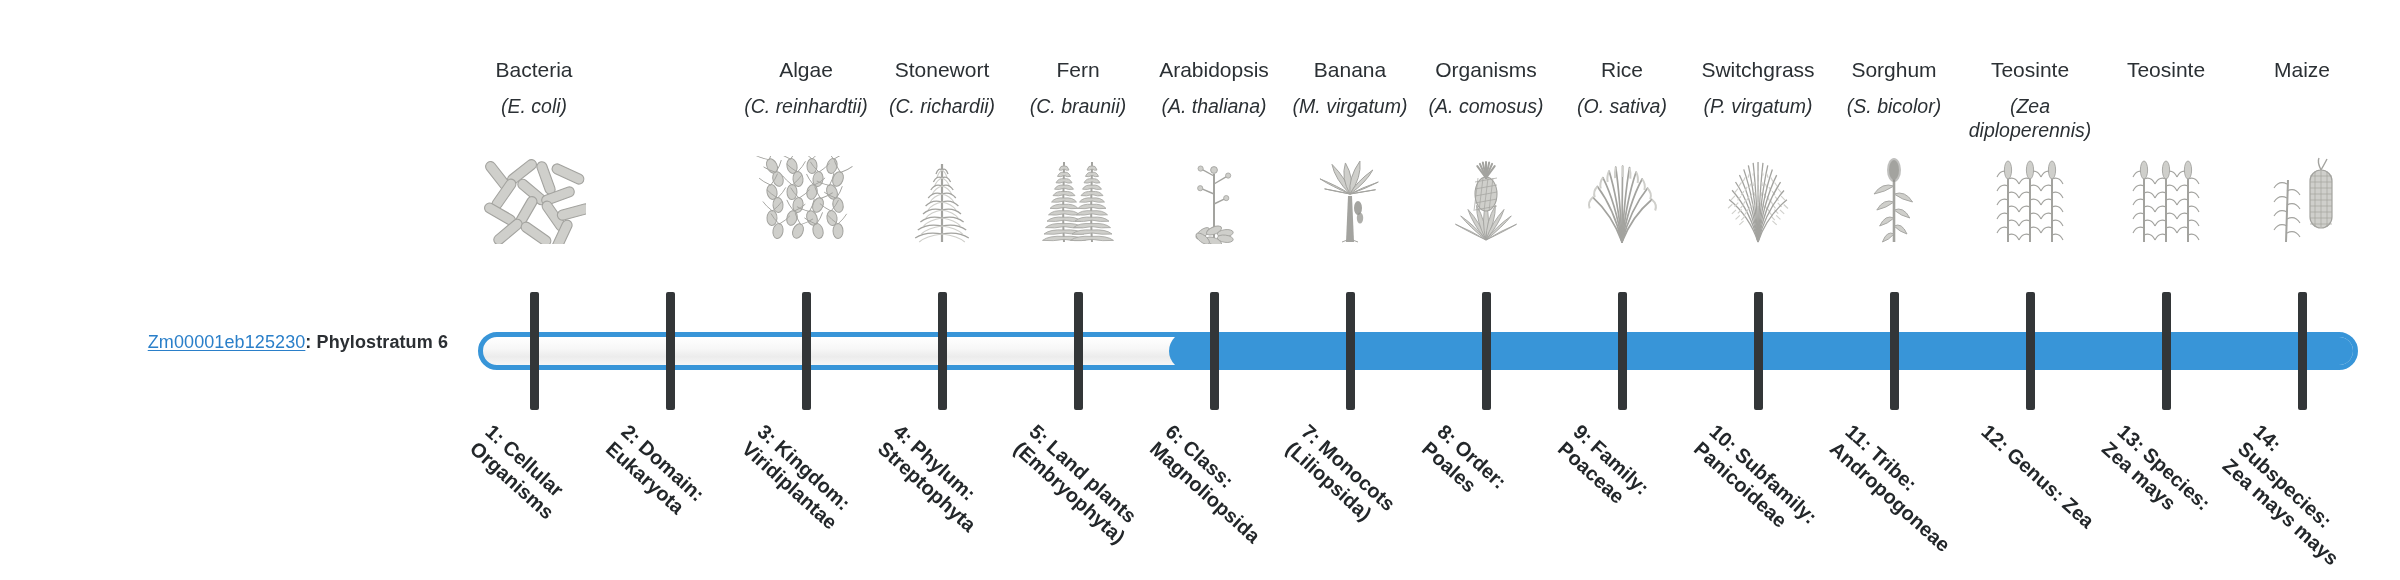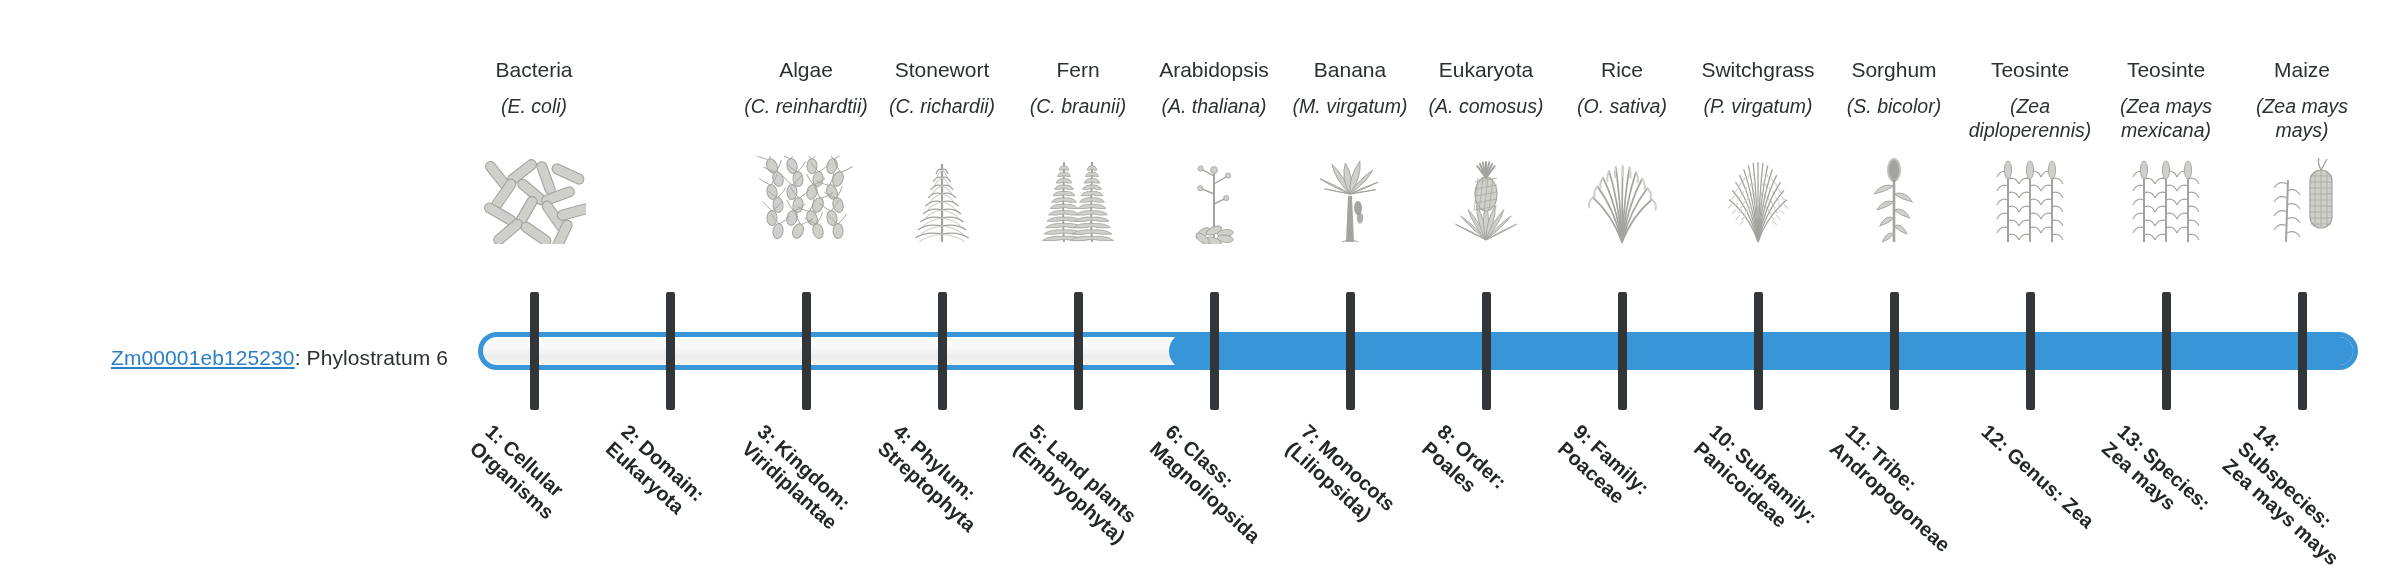--- a/index.html
+++ b/index.html
@@ -22,35 +22,35 @@
   }
 
   
   .row-label {
     position: absolute;
     left: 0px;
     top: 332px;
     width: 460px;
     height: 38px;
     display: flex;
-    align-items: flex-end;
+    align-items: flex-start;
     justify-content: flex-end;
     padding-right: 12px;
     box-sizing: border-box;
-    font-size: 21px;
+    font-size: 18px;
     white-space: nowrap;
     letter-spacing: .1px;
   }
   .gene-link {
     color: #2a7fc9;
     text-decoration: underline;
     text-underline-offset: 2px;
     cursor: pointer;
   }
-  .row-label .suffix { color: #2b2f33; }
+  .row-label .suffix { color: #2b2f33; font-weight: bold; }
 
   
   .columns {
     position: absolute;
     left: 466px;
     top: 0px;
     width: 1906px;
     height: 580px;
   }
   .col {
@@ -500,21 +500,21 @@
             <path d="M52 38 Q 69.00711109499092 32.01080293070884 80.31990918692063 26.021605861417683 Q 63.312798091929714 32.01080293070884 52 38 Z" fill="#cfcfcb" stroke="#a3a39f" stroke-width="1"></path>
             <path d="M52 38 Q 40.73946302618484 35.43229061840067 26.568162380921056 32.86458123680134 Q 37.82869935473621 35.43229061840067 52 38 Z" fill="#cfcfcb" stroke="#a3a39f" stroke-width="1"></path>
             <path d="M52 38 Q 66.0180380328272 35.85544500581341 77.60500157831741 33.710890011626816 Q 63.586963545490185 35.85544500581341 52 38 Z" fill="#cfcfcb" stroke="#a3a39f" stroke-width="1"></path>
             <ellipse cx="60" cy="52" rx="4" ry="7" fill="#8d8d88" opacity=".8"></ellipse>
             <ellipse cx="62" cy="62" rx="3.2" ry="5.5" fill="#8d8d88" opacity=".7"></ellipse>
             <path d="M44 86 q 8 -4 16 0" stroke="#a3a39f" stroke-width="1" fill="none"></path>
           </svg>
         </div>
       </div>
       <div class="col" style="left: 952px;">
-        <div class="common">Eukaryota</div>
+        <div class="common">Organisms</div>
         <div class="sci">(A. comosus)</div>
         <div class="organism">
           <svg viewBox="0 0 104 88">
             <path d="M52 84 Q 38.01356290056038 75.23257706421845 21.44100242582832 68.21863871559322
                Q 33.629851432669604 75.23257706421845 52 84 Z" fill="#cfcfcb" stroke="#a3a39f" stroke-width="0.9"></path>
             <path d="M52 84 Q 41.9690461732012 70.61738787282283 26.733075933768596 59.9112981710811
                Q 35.277740109612616 70.61738787282283 52 84 Z" fill="#cfcfcb" stroke="#a3a39f" stroke-width="0.9"></path>
             <path d="M52 84 Q 46.70169372458444 67.03903807687148 33.982745016071036 53.470268538368664
                Q 38.22121276302018 67.03903807687148 52 84 Z" fill="#cfcfcb" stroke="#a3a39f" stroke-width="0.9"></path>
             <path d="M52 84 Q 51.84483607498561 64.77476608123362 42.62832990222203 49.39457894622052
@@ -719,21 +719,20 @@
             <path d="M74 58 q -7 -3 -11 5" fill="none" stroke="#a3a39f" stroke-width="1.1"></path>
             <path d="M74 65 q 7 -3 11 5" fill="none" stroke="#a3a39f" stroke-width="1.1"></path>
             <path d="M74 72 q -7 -3 -11 5" fill="none" stroke="#a3a39f" stroke-width="1.1"></path>
             <path d="M74 79 q 7 -3 11 5" fill="none" stroke="#a3a39f" stroke-width="1.1"></path>
             <ellipse cx="74" cy="14" rx="3.6" ry="9" fill="#cfcfcb" stroke="#a3a39f" stroke-width="0.9"></ellipse>
           </svg>
         </div>
       </div>
       <div class="col" style="left: 1632px;">
         <div class="common">Teosinte</div>
-        <div class="sci">(Zea mays mexicana)</div>
         <div class="organism">
           <svg viewBox="0 0 104 88">
             <path d="M30 86 L30 10" stroke="#a3a39f" stroke-width="2" fill="none"></path>
             <path d="M30 16 q -7 -3 -11 5" fill="none" stroke="#a3a39f" stroke-width="1.1"></path>
             <path d="M30 23 q 7 -3 11 5" fill="none" stroke="#a3a39f" stroke-width="1.1"></path>
             <path d="M30 30 q -7 -3 -11 5" fill="none" stroke="#a3a39f" stroke-width="1.1"></path>
             <path d="M30 37 q 7 -3 11 5" fill="none" stroke="#a3a39f" stroke-width="1.1"></path>
             <path d="M30 44 q -7 -3 -11 5" fill="none" stroke="#a3a39f" stroke-width="1.1"></path>
             <path d="M30 51 q 7 -3 11 5" fill="none" stroke="#a3a39f" stroke-width="1.1"></path>
             <path d="M30 58 q -7 -3 -11 5" fill="none" stroke="#a3a39f" stroke-width="1.1"></path>
@@ -763,21 +762,20 @@
             <path d="M74 58 q -7 -3 -11 5" fill="none" stroke="#a3a39f" stroke-width="1.1"></path>
             <path d="M74 65 q 7 -3 11 5" fill="none" stroke="#a3a39f" stroke-width="1.1"></path>
             <path d="M74 72 q -7 -3 -11 5" fill="none" stroke="#a3a39f" stroke-width="1.1"></path>
             <path d="M74 79 q 7 -3 11 5" fill="none" stroke="#a3a39f" stroke-width="1.1"></path>
             <ellipse cx="74" cy="14" rx="3.6" ry="9" fill="#cfcfcb" stroke="#a3a39f" stroke-width="0.9"></ellipse>
           </svg>
         </div>
       </div>
       <div class="col" style="left: 1768px;">
         <div class="common">Maize</div>
-        <div class="sci">(Zea mays mays)</div>
         <div class="organism">
           <svg viewBox="0 0 104 88">
             <path d="M36 86 L38 24" stroke="#a3a39f" stroke-width="2" fill="none"></path>
             <path d="M37 28 q -8 -4 -13 4" fill="none" stroke="#a3a39f" stroke-width="1.1"></path>
             <path d="M37 35 q 8 -4 13 4" fill="none" stroke="#a3a39f" stroke-width="1.1"></path>
             <path d="M37 42 q -8 -4 -13 4" fill="none" stroke="#a3a39f" stroke-width="1.1"></path>
             <path d="M37 49 q 8 -4 13 4" fill="none" stroke="#a3a39f" stroke-width="1.1"></path>
             <path d="M37 56 q -8 -4 -13 4" fill="none" stroke="#a3a39f" stroke-width="1.1"></path>
             <path d="M37 63 q 8 -4 13 4" fill="none" stroke="#a3a39f" stroke-width="1.1"></path>
             <path d="M37 70 q -8 -4 -13 4" fill="none" stroke="#a3a39f" stroke-width="1.1"></path>

